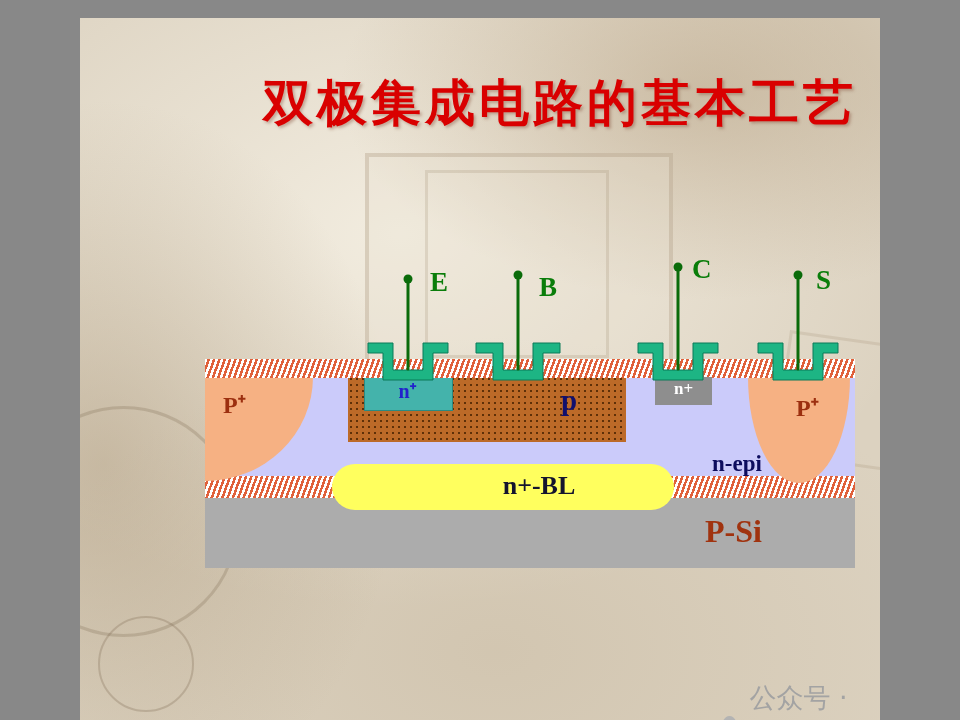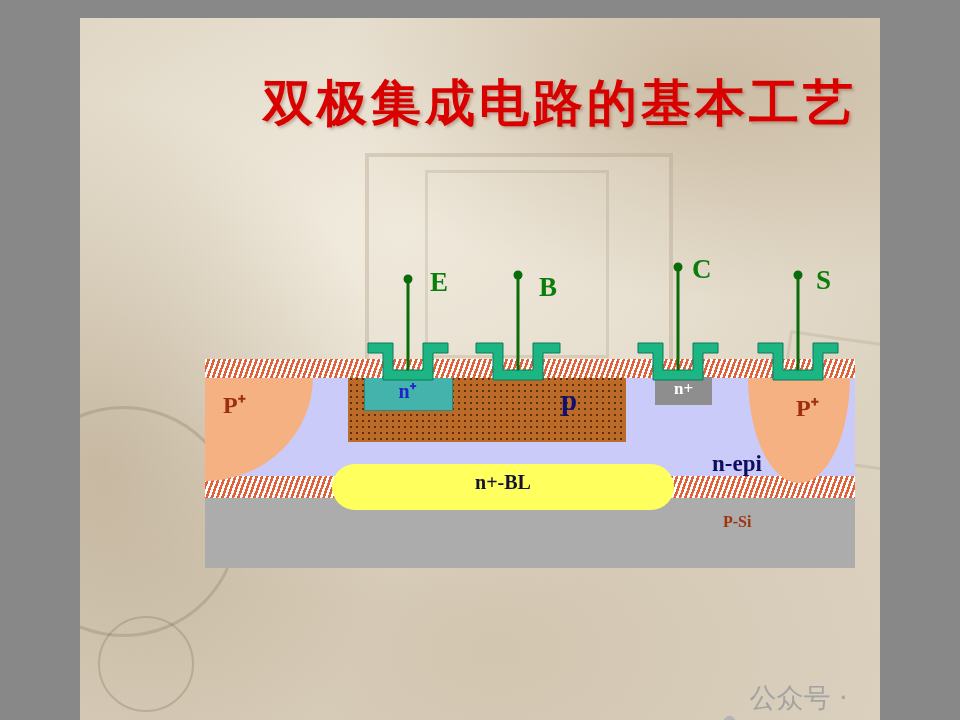--- a/index.html
+++ b/index.html
@@ -54,23 +54,23 @@
   .term{color:#0a7d0a;font-size:27px;}
   .lbl-e{left:350px;top:249px;}
   .lbl-b{left:459px;top:254px;}
   .lbl-c{left:612px;top:236px;}
   .lbl-s{left:736px;top:247px;}
   .lbl-ppl{left:143px;top:369px;color:#9c2f0f;font-size:24px;}
   .lbl-ppr{left:716px;top:372px;color:#9c2f0f;font-size:24px;}
   .lbl-np{left:284px;top:359px;width:87px;text-align:center;color:#2222cc;font-size:20px;}
   .lbl-p{left:481px;top:366px;color:#10106e;font-size:29px;}
   .lbl-nc{left:575px;top:361px;width:57px;text-align:center;color:#ffffff;font-size:17px;}
-  .lbl-bl{left:252px;top:453px;width:342px;text-align:center;color:#14142e;font-size:20px;}
+  .lbl-bl{left:252px;top:453px;width:342px;text-align:center;color:#14142e;font-size:26px;padding-left:36px;}
   .lbl-epi{left:632px;top:433px;color:#0d0d5e;font-size:23px;}
-  .lbl-psi{left:643px;top:495px;color:#a0330f;font-size:16px;}
+  .lbl-psi{left:625px;top:495px;color:#a0330f;font-size:32px;}
 
   .pagenum{left:862px;top:644px;color:#111;font-size:17px;font-weight:bold;}
 
   .watermark{left:640px;top:662px;display:flex;align-items:center;gap:10px;}
   .wm-icon{width:36px;height:36px;border-radius:50%;background:#b3b3b3;position:relative;}
   .wm-bubble{position:absolute;left:7px;top:9px;width:22px;height:15px;background:#f3f3f3;border-radius:8px;}
   .wm-tail{position:absolute;left:10px;top:22px;width:7px;height:7px;background:#f3f3f3;transform:rotate(35deg);}
   .wm-dot{position:absolute;top:6px;width:3px;height:3px;border-radius:50%;background:#9a9a9a;}
   .wm-text{color:#a3a3a3;font-size:27px;font-family:"DejaVu Sans", sans-serif;}
 </style>

